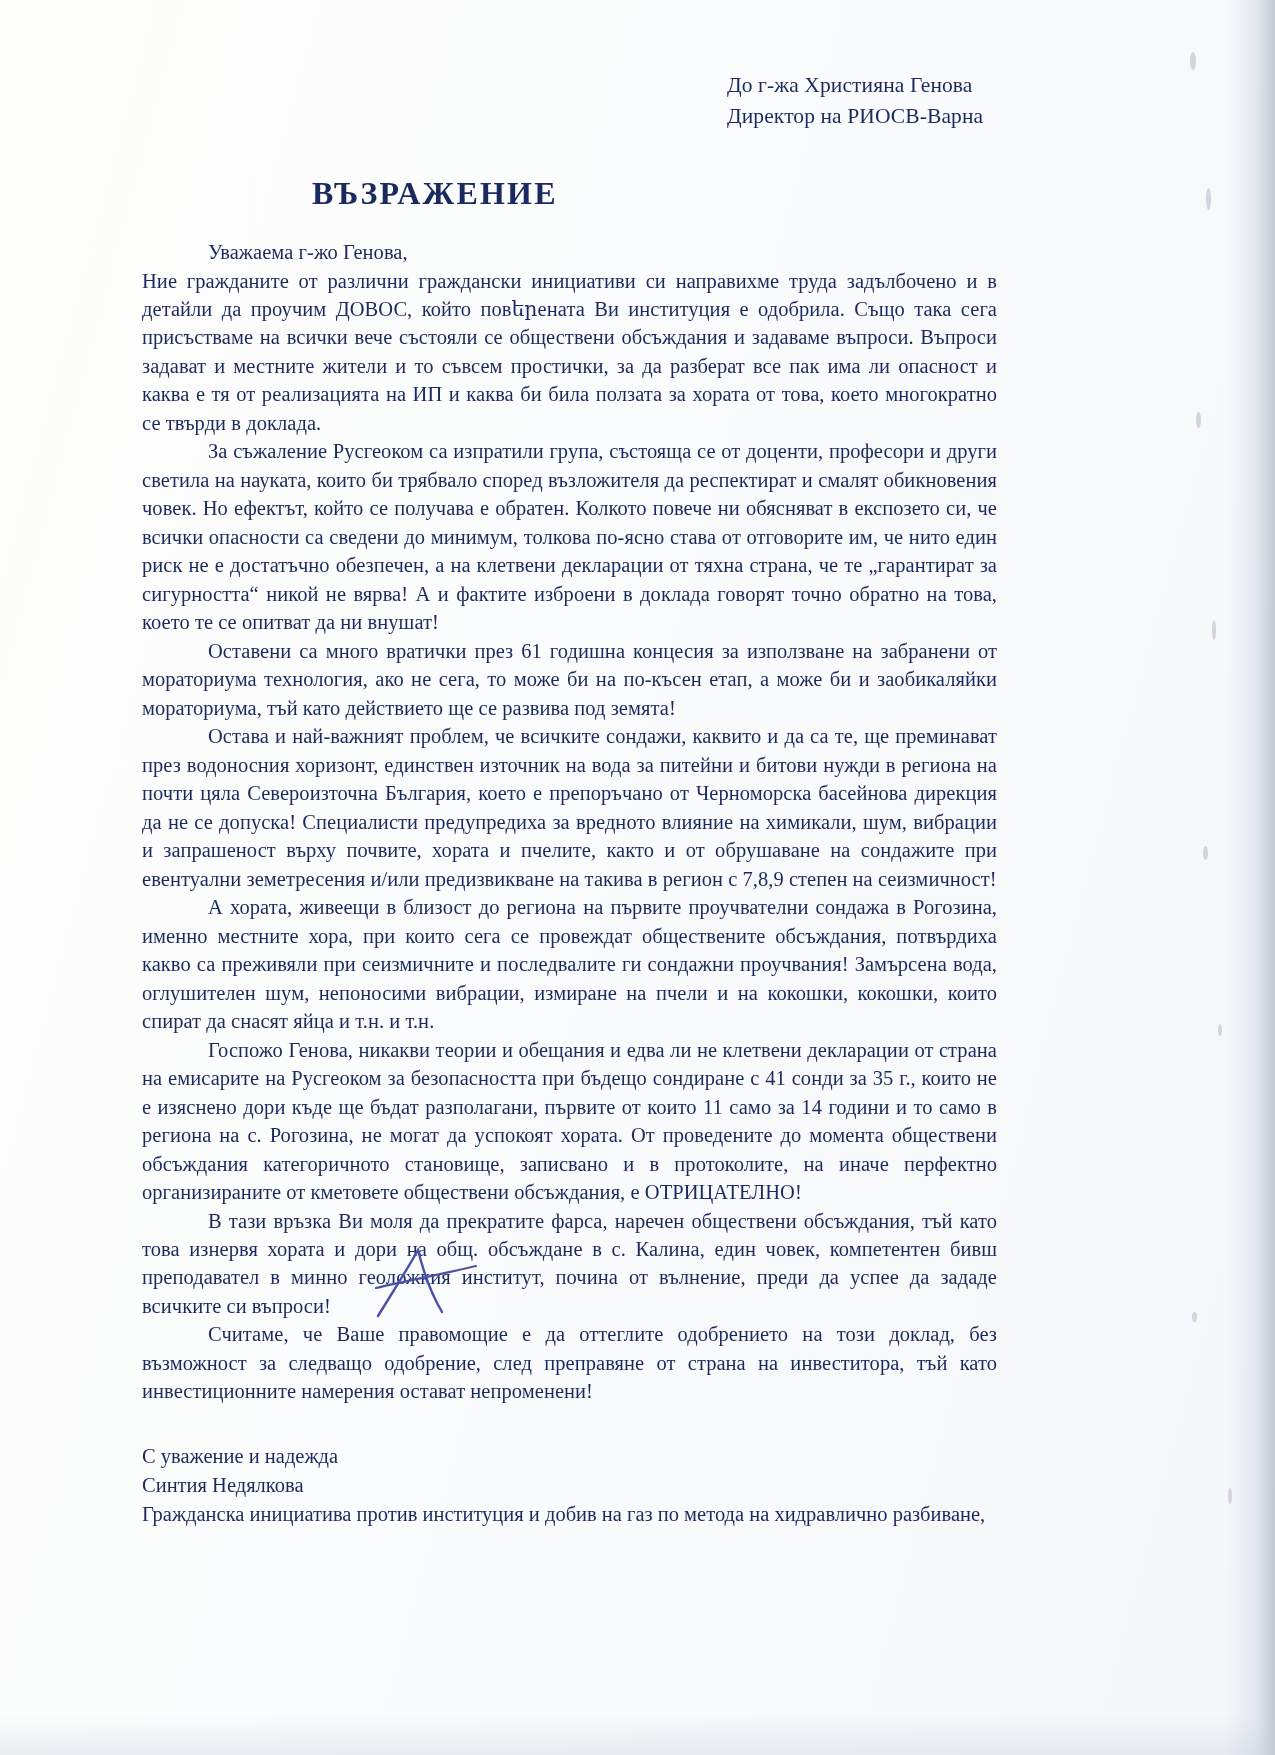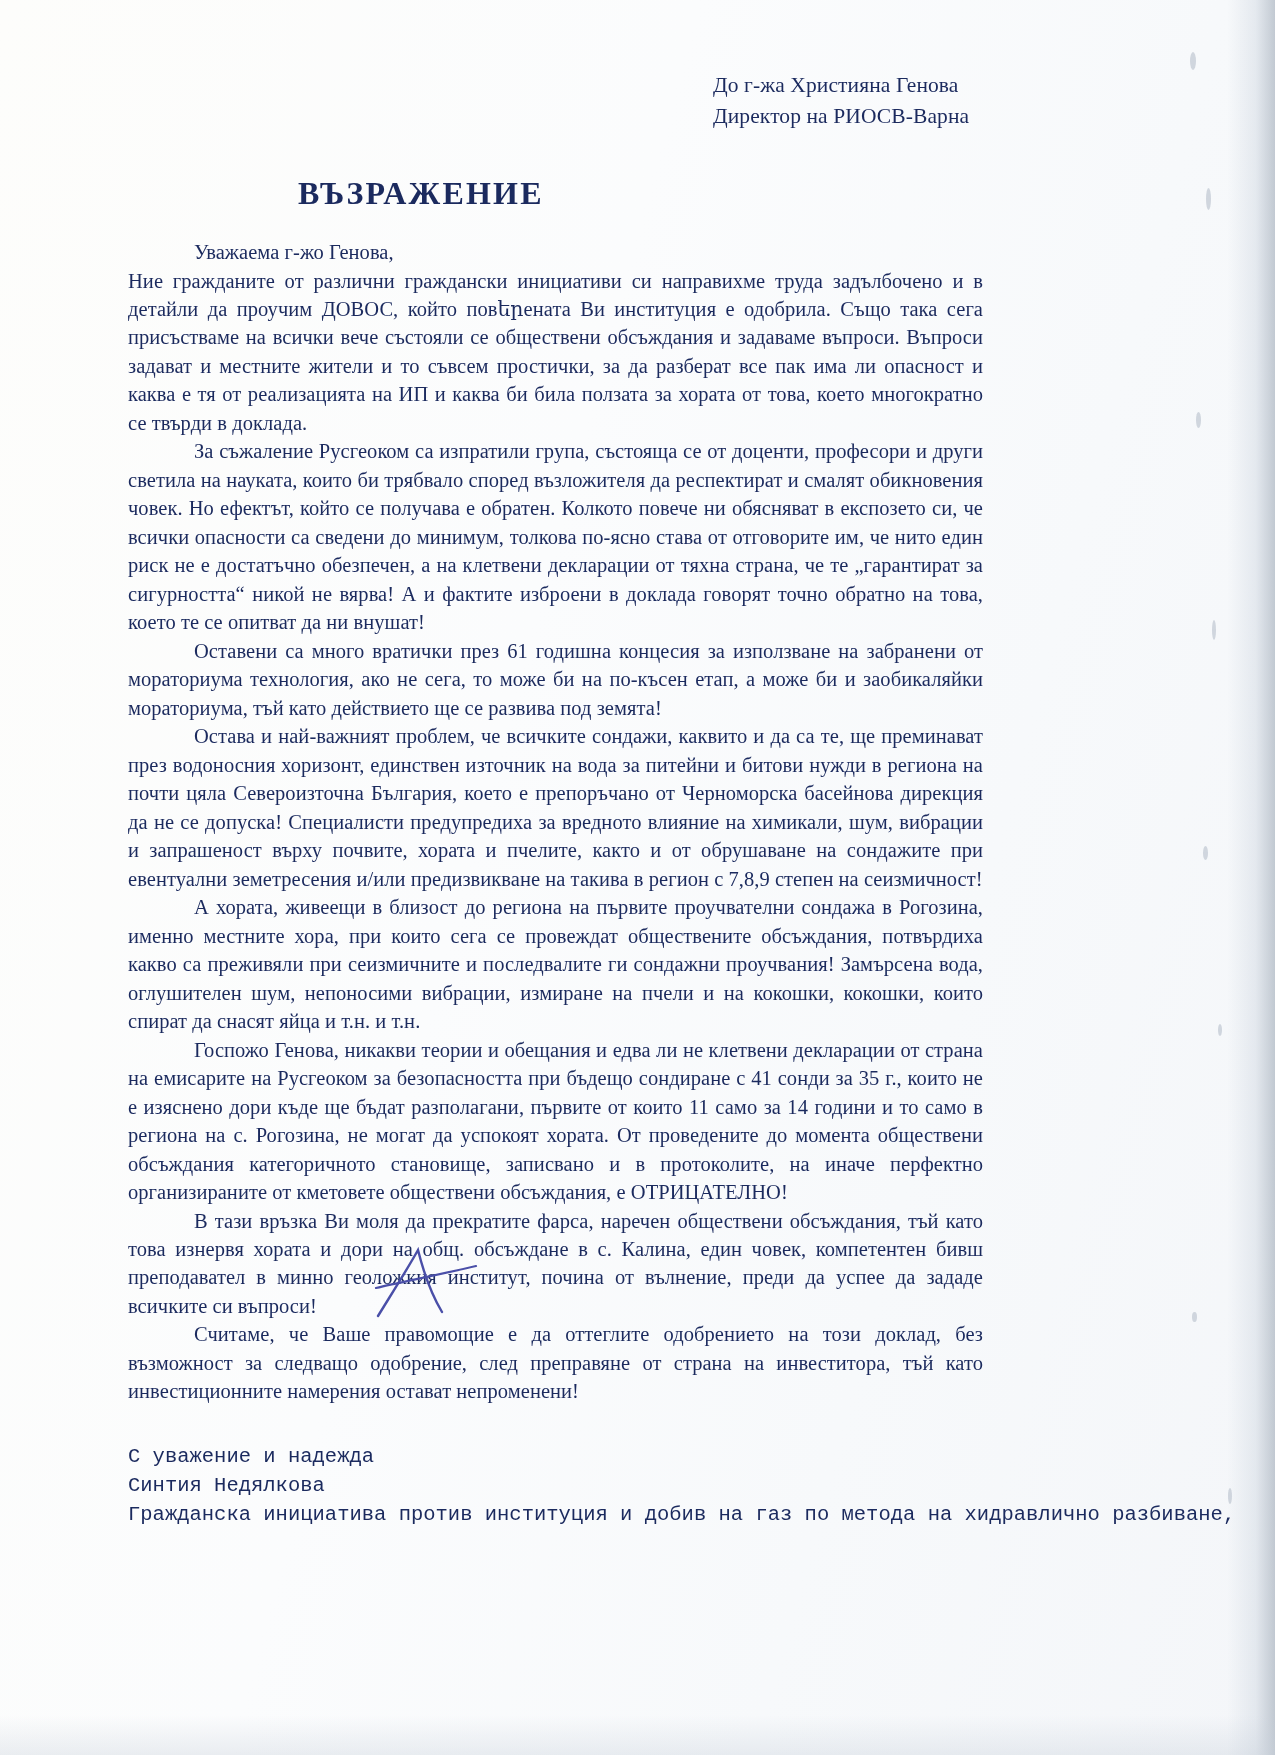--- a/index.html
+++ b/index.html
@@ -34,21 +34,21 @@
     position: absolute;
     left: 0;
     bottom: 0;
     width: 100%;
     height: 40px;
     background: linear-gradient(to bottom, rgba(255,255,255,0) 0%, rgba(200,208,218,0.35) 100%);
     pointer-events: none;
   }
   .content {
     position: absolute;
-    left: 128px;
+    left: 142px;
     top: 70px;
     width: 855px;
   }
   .addressee {
     margin-left: 585px;
     font-size: 21.5px;
     line-height: 1.42;
     letter-spacing: 0.1px;
     white-space: nowrap;
   }
@@ -80,21 +80,20 @@
   .body-text p {
     margin: 0;
     text-indent: 66px;
   }
   .body-text p.no-indent { text-indent: 0; }
 
   .closing {
     margin-top: 36px;
     font-size: 20.5px;
     line-height: 1.42;
-    font-family: Liberation Mono, monospace;
   }
   .closing div { white-space: nowrap; }
 
   .date {
     margin-top: 62px;
     font-size: 20.5px;
   }
 
   
   .signature {

